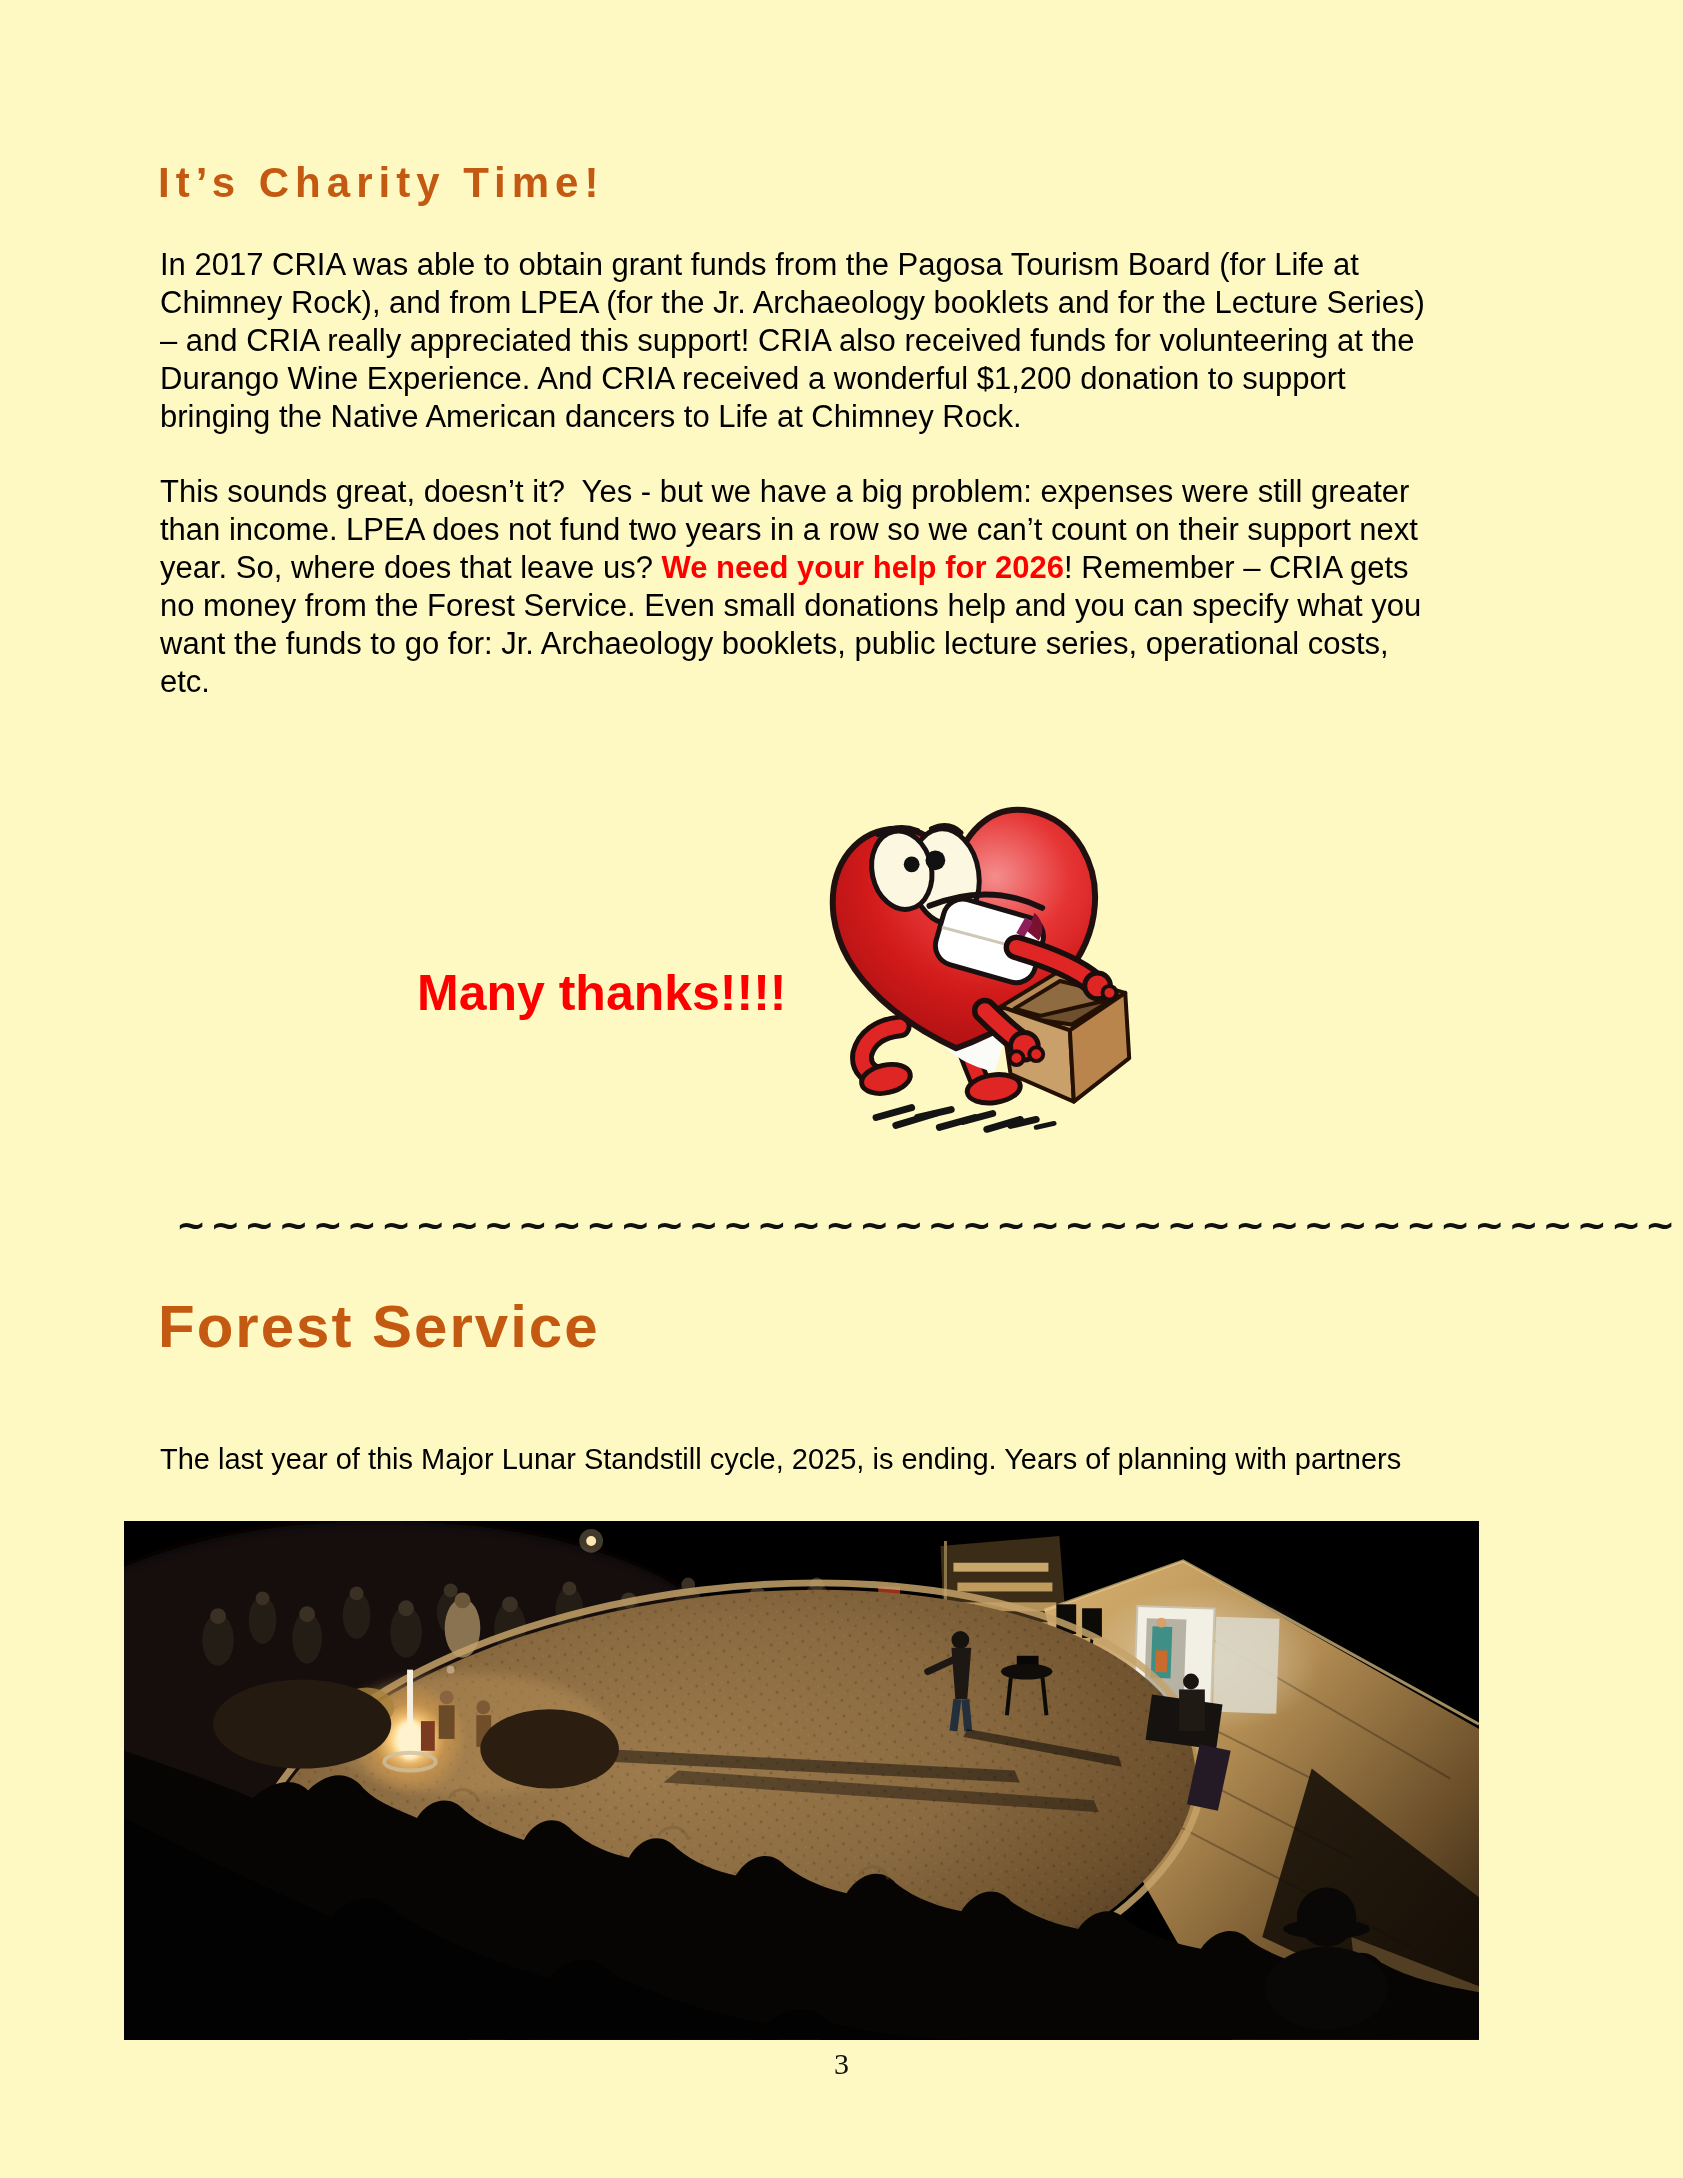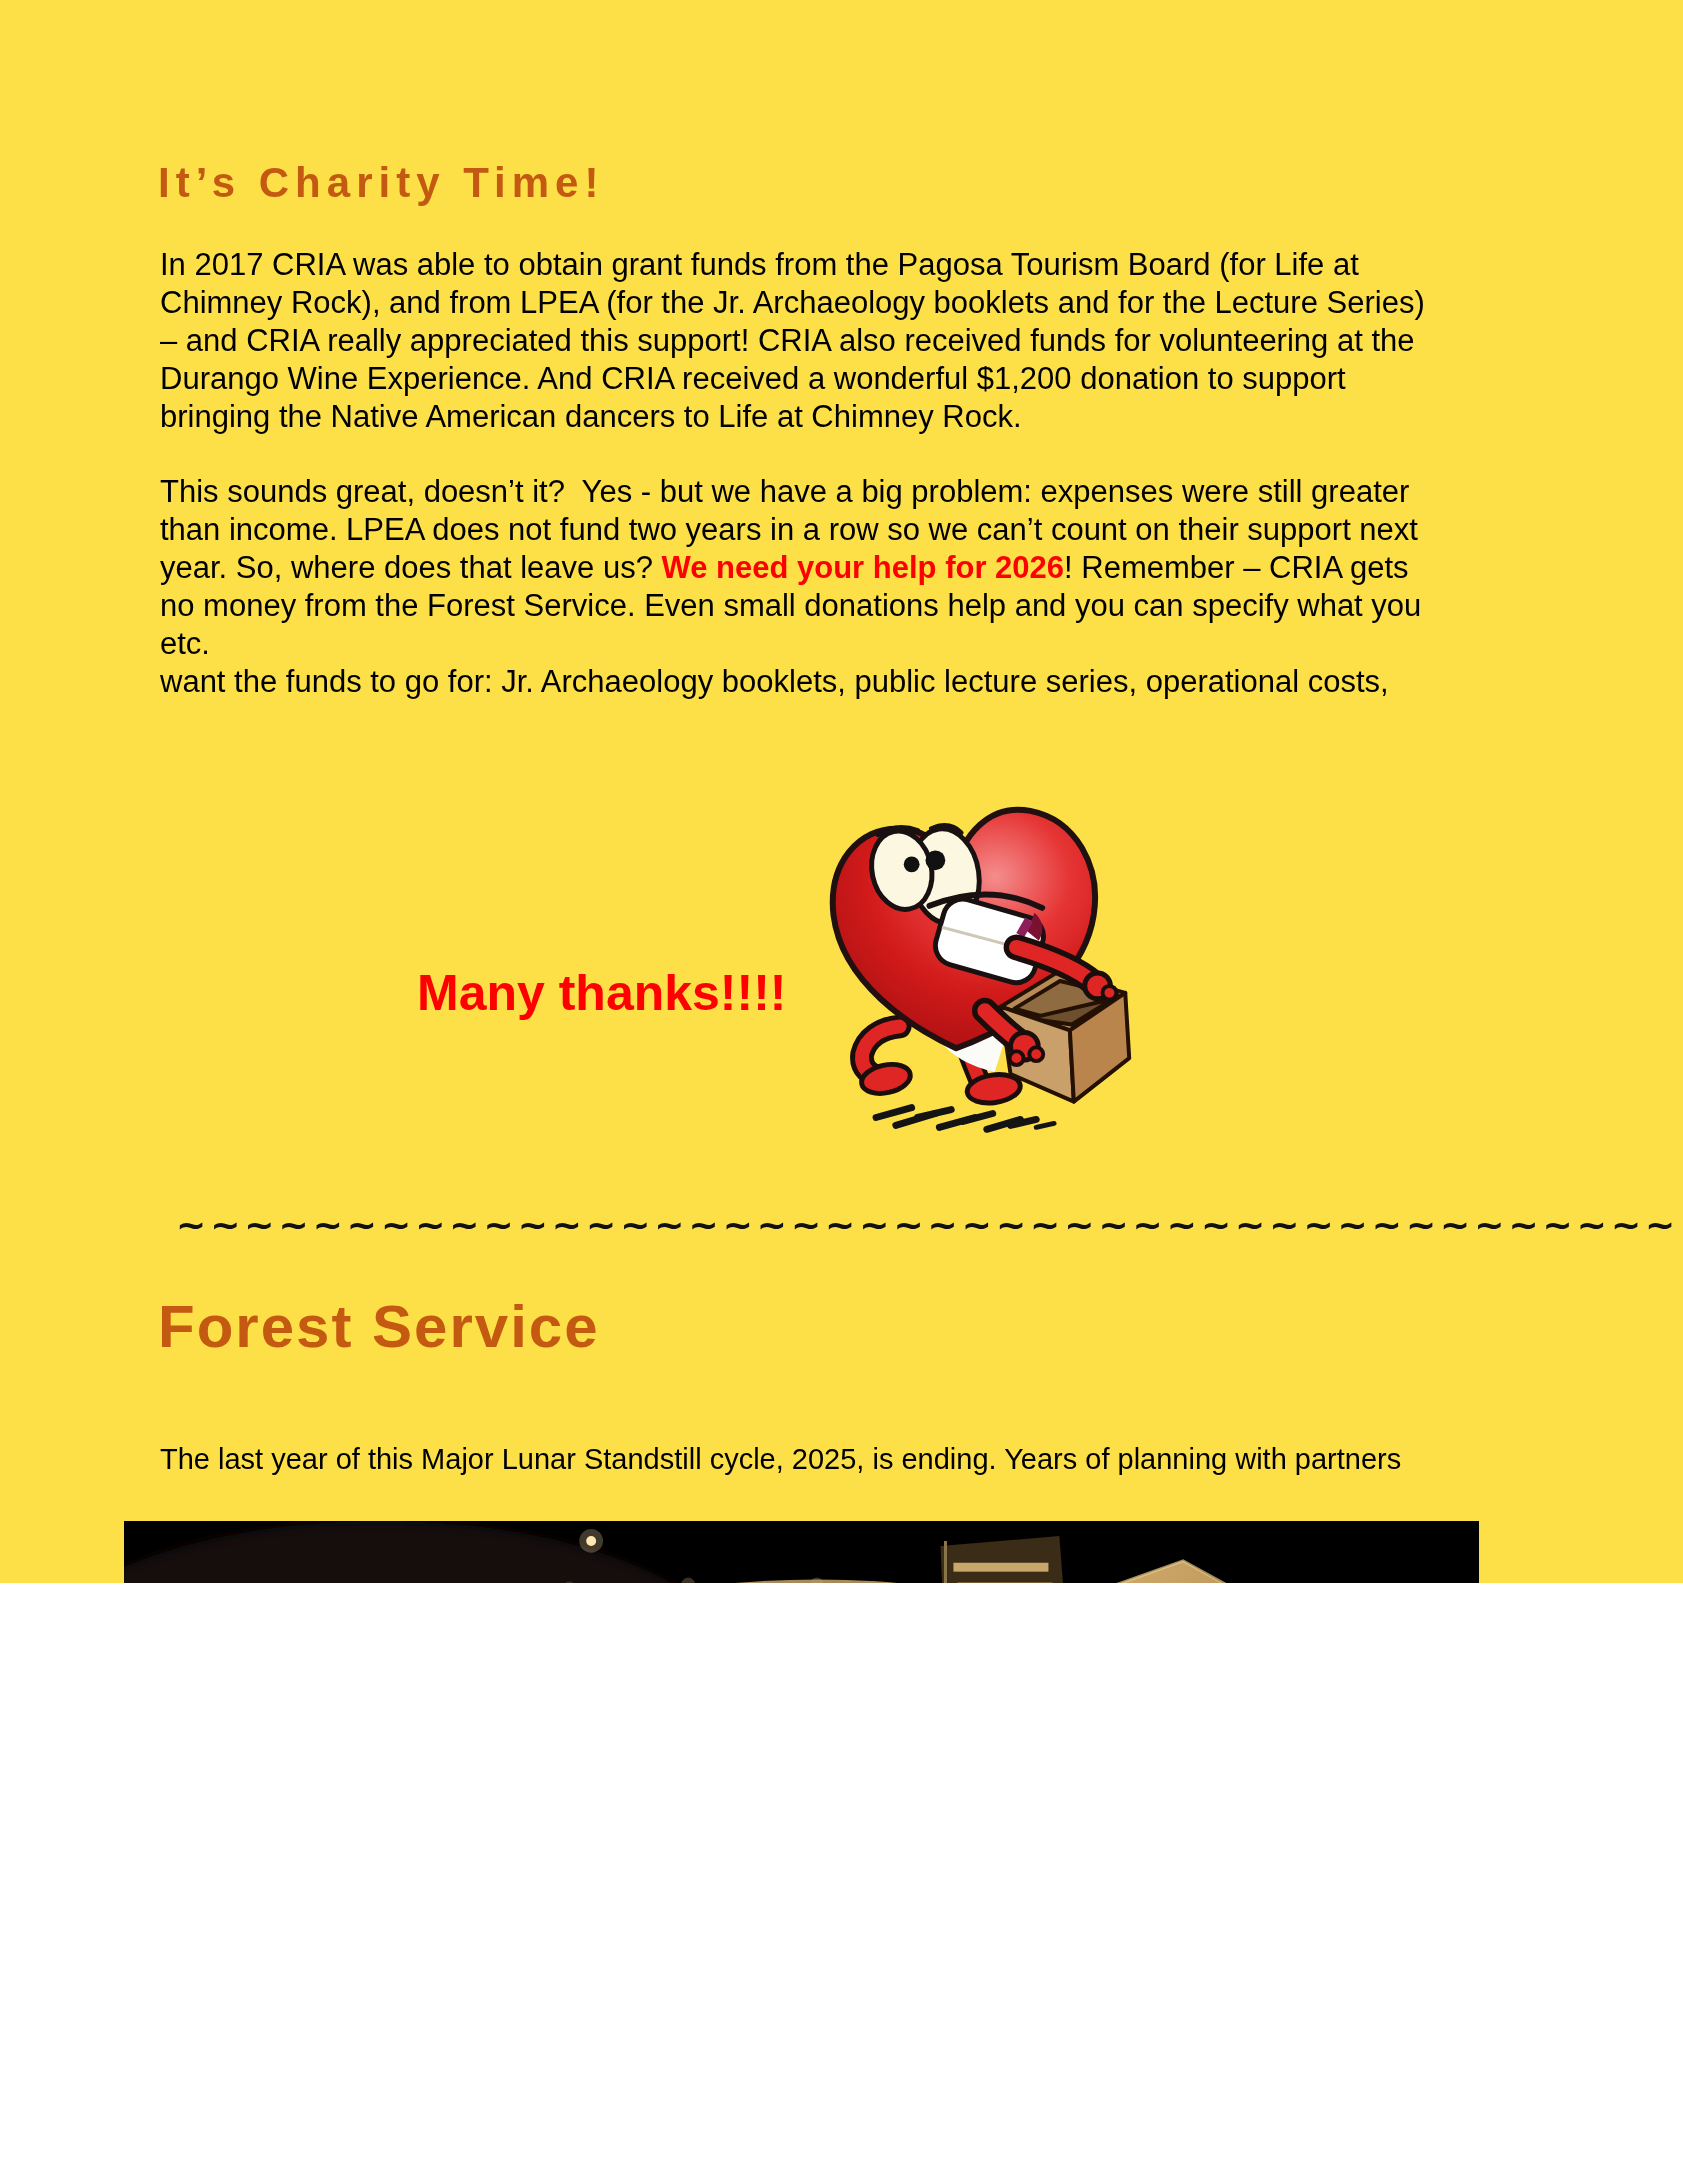--- a/index.html
+++ b/index.html
@@ -1,19 +1,19 @@
 <!DOCTYPE html>
 <html><head>
 <meta charset="utf-8">
 <style>
   html,body{margin:0;padding:0;background:#ffffff;}
   .page{
     position:relative;
-    width:1683px;height:1583px;
-    background:#fde047;
+    width:1683px;height:2178px;
+    background:#fef9c3;
     font-family:"Liberation Sans",sans-serif;
     color:#000;
     overflow:hidden;
   }
   .abs{position:absolute;}
   .heading{
     font-family:"Liberation Sans",sans-serif;
     font-weight:700;
     color:#C45911;
     white-space:pre;
@@ -62,22 +62,22 @@
     <div class="line">– and CRIA really appreciated this support! CRIA also received funds for volunteering at the</div>
     <div class="line">Durango Wine Experience. And CRIA received a wonderful $1,200 donation to support</div>
     <div class="line">bringing the Native American dancers to Life at Chimney Rock.</div>
   </div>
 
   <div class="abs para p2">
     <div class="line">This sounds great, doesn’t it?  Yes - but we have a big problem: expenses were still greater</div>
     <div class="line">than income. LPEA does not fund two years in a row so we can’t count on their support next</div>
     <div class="line"><span>year. So, where does that leave us? </span><span class="red">We need your help for 2026</span><span>! Remember – CRIA gets</span></div>
     <div class="line">no money from the Forest Service. Even small donations help and you can specify what you</div>
+    <div class="line">want the funds to go for: Jr. Archaeology booklets, public lecture series, operational costs,</div>
     <div class="line">etc.</div>
-    <div class="line">want the funds to go for: Jr. Archaeology booklets, public lecture series, operational costs,</div>
   </div>
 
 
   <div class="abs thanks">Many thanks!!!!</div>
 
   <div class="abs heart-wrap">
     <svg width="358" height="382" viewBox="0 0 362 386" xmlns="http://www.w3.org/2000/svg">
       <defs>
         <radialGradient id="heartGrad" cx="62%" cy="28%" r="80%">
           <stop offset="0%" stop-color="#f58d8d"></stop>

